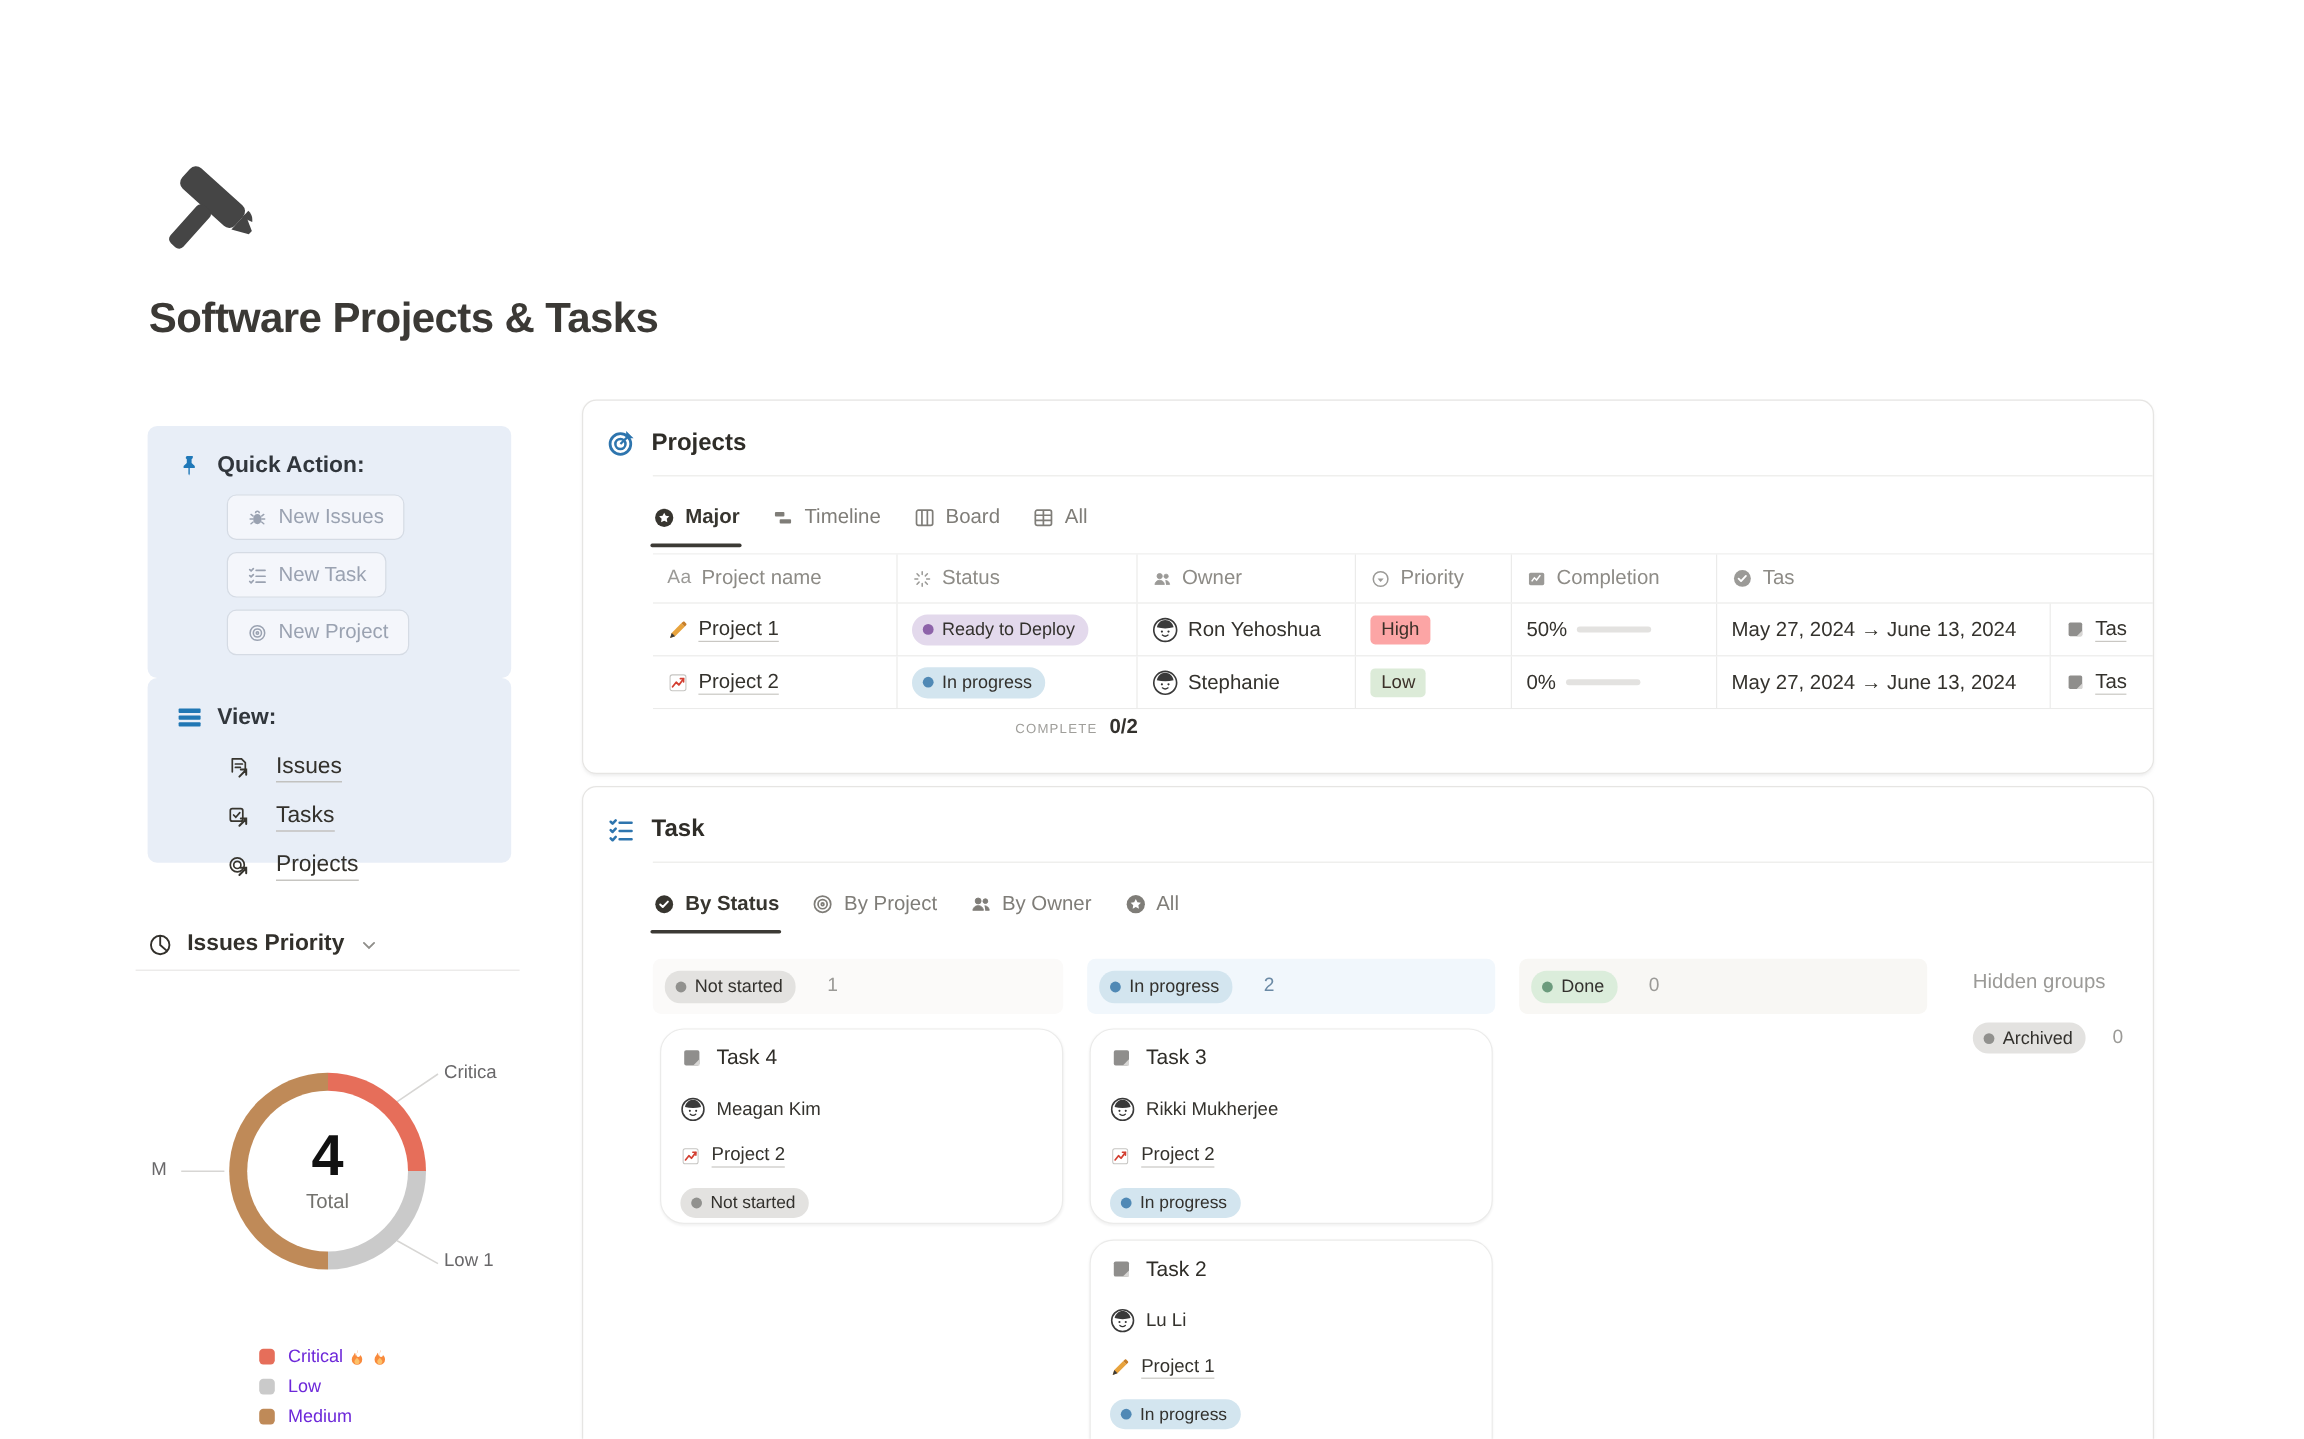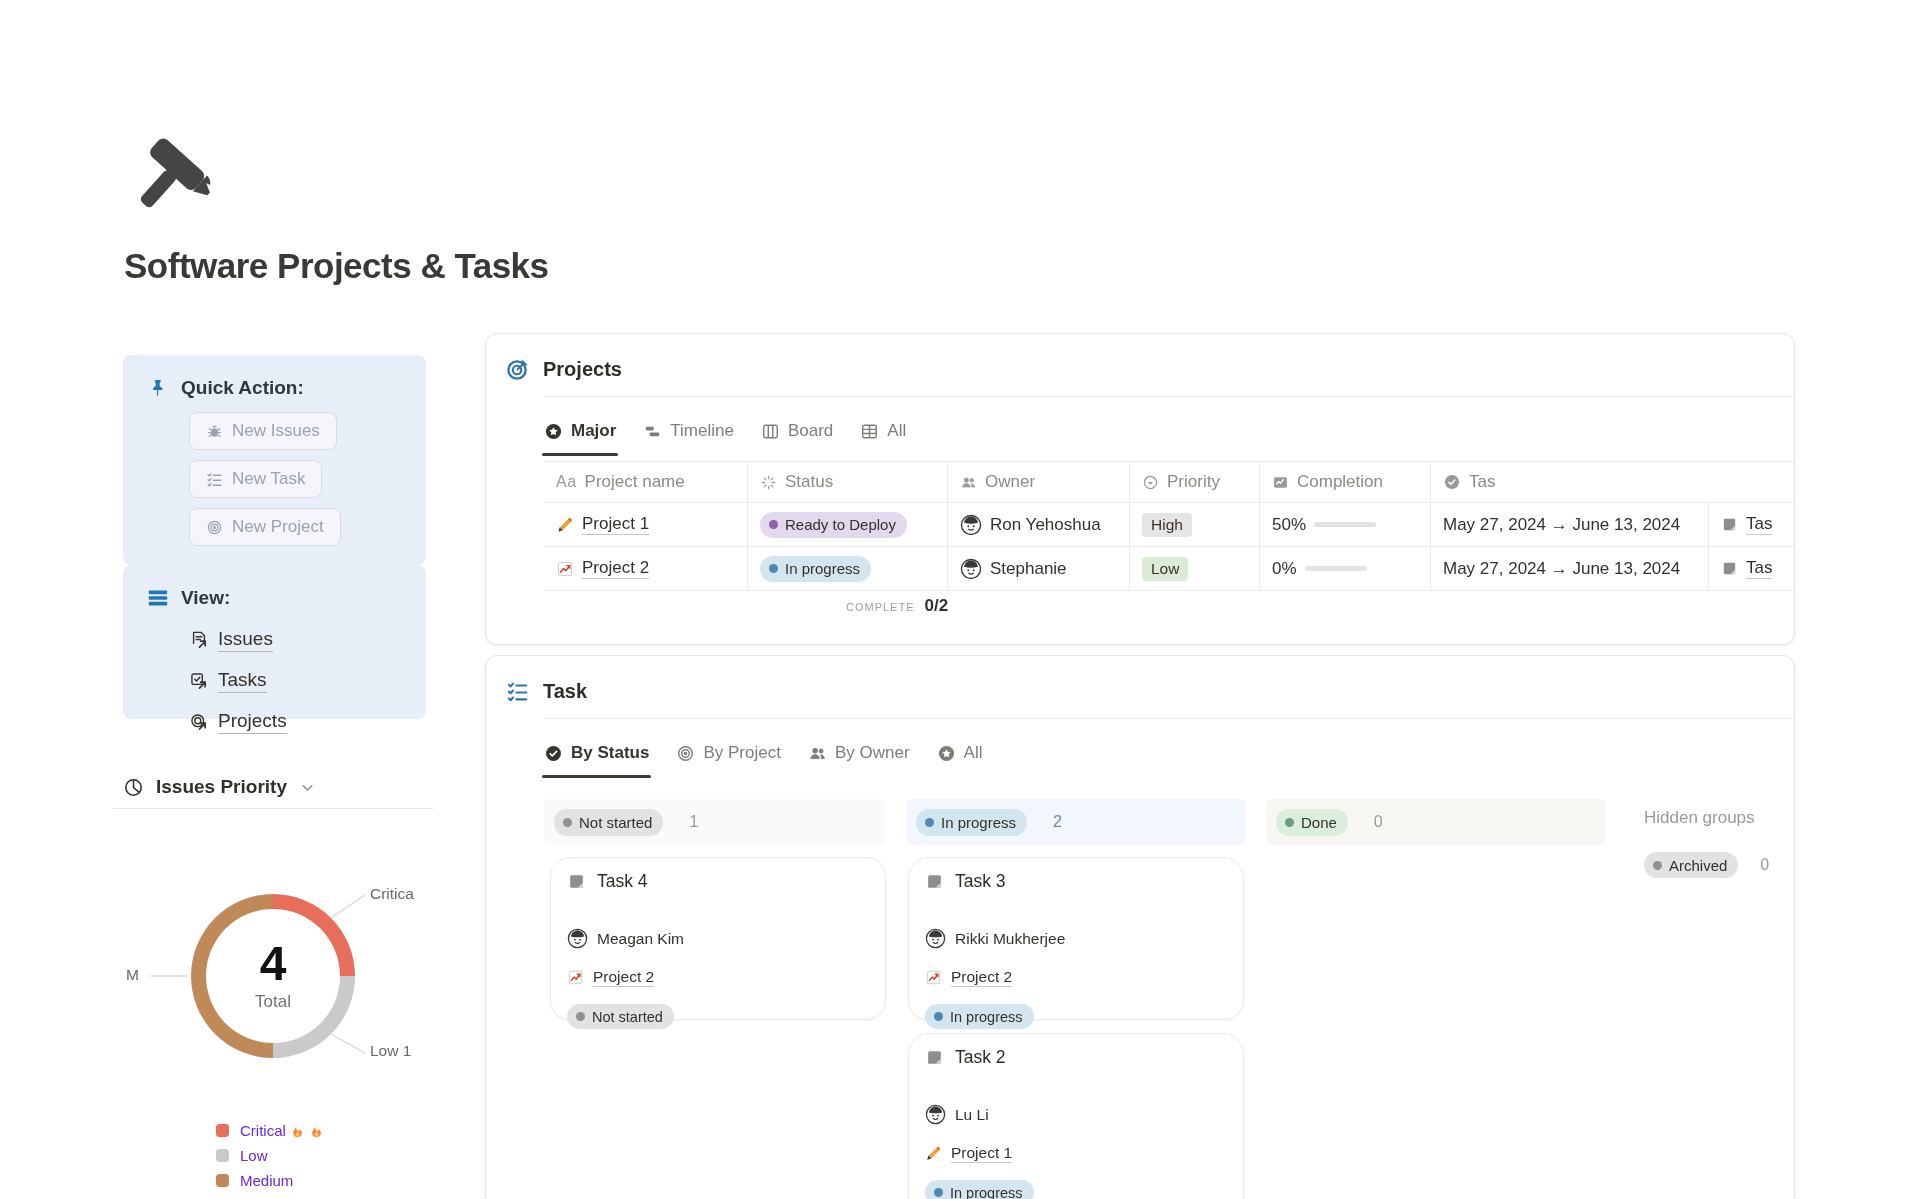--- a/index.html
+++ b/index.html
@@ -19,21 +19,21 @@
   .panel { background:#e8eef7; border-radius:8px; }
   #qa-box { left:123px; top:333px; width:303px; height:210px;margin-top:22px; }
   #view-box { left:123px; top:565px; width:303px; height:154px; }
   .panel-head { position:absolute; left:25px; top:22px; display:flex; align-items:center; gap:13px; }
   .panel-title { font-size:19px; font-weight:700; color:#31363c; }
   .qa-btn {
     position:absolute; left:66px; height:38px; display:flex; align-items:center; gap:9px;
     padding:0 16px; border:1px solid #d5dbe4; border-radius:8px; background:rgba(253,254,255,.55);
     color:#9aa2b1; font-size:17px; cursor:pointer; font-family:inherit;
   }
-  .view-link { position:absolute; left:66px; display:flex; align-items:center; gap:9px; height:30px; cursor:pointer; }
+  .view-link { position:absolute; left:66px; display:flex; align-items:center; gap:21px; height:30px; cursor:pointer; }
   .view-link .lnk { font-size:19px; color:#33312c; border-bottom:1.5px solid #b9b7b2; padding-bottom:1px; }
 
   #prio-row { left:123px; top:772px; display:flex; align-items:center; gap:12px; height:30px; }
   #prio-row .lbl { font-size:19px; font-weight:600; color:#32302b; }
   #prio-divider { left:113px; top:808px; width:320px; height:1px; background:#e8e7e5; }
 
   
   #chart-box { left:113px; top:855px; width:345px; height:255px; }
   #donut { position:absolute; left:78px; top:39px; width:164px; height:164px; border-radius:50%;
            display:flex; align-items:center; justify-content:center; }
@@ -75,21 +75,21 @@
   .aa { font-size:16px; color:#9b9a97; letter-spacing:0.5px; }
   .trow.body .tcell { font-size:17px; color:#34322d; }
   .cell-link { border-bottom:1px solid #c9c7c3; font-weight:500; cursor:pointer; }
   .chip { display:inline-flex; align-items:center; gap:7px; height:26px; border-radius:13px; padding:0 11px 0 9px; font-size:15px; color:#33312d; }
   .chip .dot { width:9px; height:9px; border-radius:50%; }
   .chip.purple { background:#e3d9ec; } .chip.purple .dot { background:#8d63a9; }
   .chip.blue { background:#d3e5ef; } .chip.blue .dot { background:#5089b5; }
   .chip.gray { background:#e3e2e0; } .chip.gray .dot { background:#91918e; }
   .chip.green { background:#dbeddb; } .chip.green .dot { background:#6c9b7d; }
   .tag { display:inline-block; border-radius:4px; padding:3px 9px; font-size:15.5px; color:#3c3129; }
-  .tag.red { background:#e5e5e5; } .tag.green { background:#dcebd8; }
+  .tag.red { background:#fca5a5; } .tag.green { background:#dcebd8; }
   .bar { width:62px; height:5px; border-radius:3px; background:#e3e2e0; overflow:hidden; }
   .bar-fill { height:100%; border-radius:3px; background:#5e7e70; }
   #pfooter { position:absolute; left:360px; top:262px; display:flex; align-items:baseline; gap:10px; }
   #pfooter .c-lbl { font-size:11px; letter-spacing:1px; color:#9f9e9a; }
   #pfooter .c-val { font-size:17px; font-weight:600; color:#33312d; }
 
   
   .band { position:absolute; top:143px; height:46px; border-radius:7px; display:flex; align-items:center; padding:0 10px; gap:26px; }
   #band-0 { left:58px; width:342px; background:#fbfaf9; }
   #band-1 { left:420px; width:340px; background:#f1f7fc; }
@@ -101,21 +101,21 @@
   #hidden-groups-label { position:absolute; left:1158px; top:152px; font-size:17px; color:#9b9a97; }
   #hidden-chip-row { position:absolute; left:1158px; top:196px; display:flex; align-items:center; gap:22px; }
 
   .kcard { position:absolute; width:336px; background:#fff; border:1px solid #ebebea; border-radius:20px;
            box-shadow:0 1px 2px rgba(15,15,15,.05); padding:13px 16px; cursor:pointer; }
   #kcard-task4 { left:64px; top:201px; height:163px; }
   #kcard-task3 { left:422px; top:201px; height:163px; }
   #kcard-task2 { left:422px; top:377px; height:210px; }
   .krow-title { display:flex; align-items:center; gap:11px; font-size:17.5px; font-weight:500; color:#2f2d28; }
   .krow { display:flex; align-items:center; gap:9px; font-size:15.5px; color:#34322d; }
-  .krow.owner { margin-top:36px; }
+  .krow.owner { margin-top:22px; }
   .krow.project { margin-top:19px; }
   .kchip-row { margin-top:17px; }
   .kcard .chip { height:25px; font-size:14.5px; }
   .proj-link { border-bottom:1px solid #c9c7c3; }
 </style>
 </head>
 <body>
 
 <svg width="0" height="0" style="position:absolute">
   <defs>

